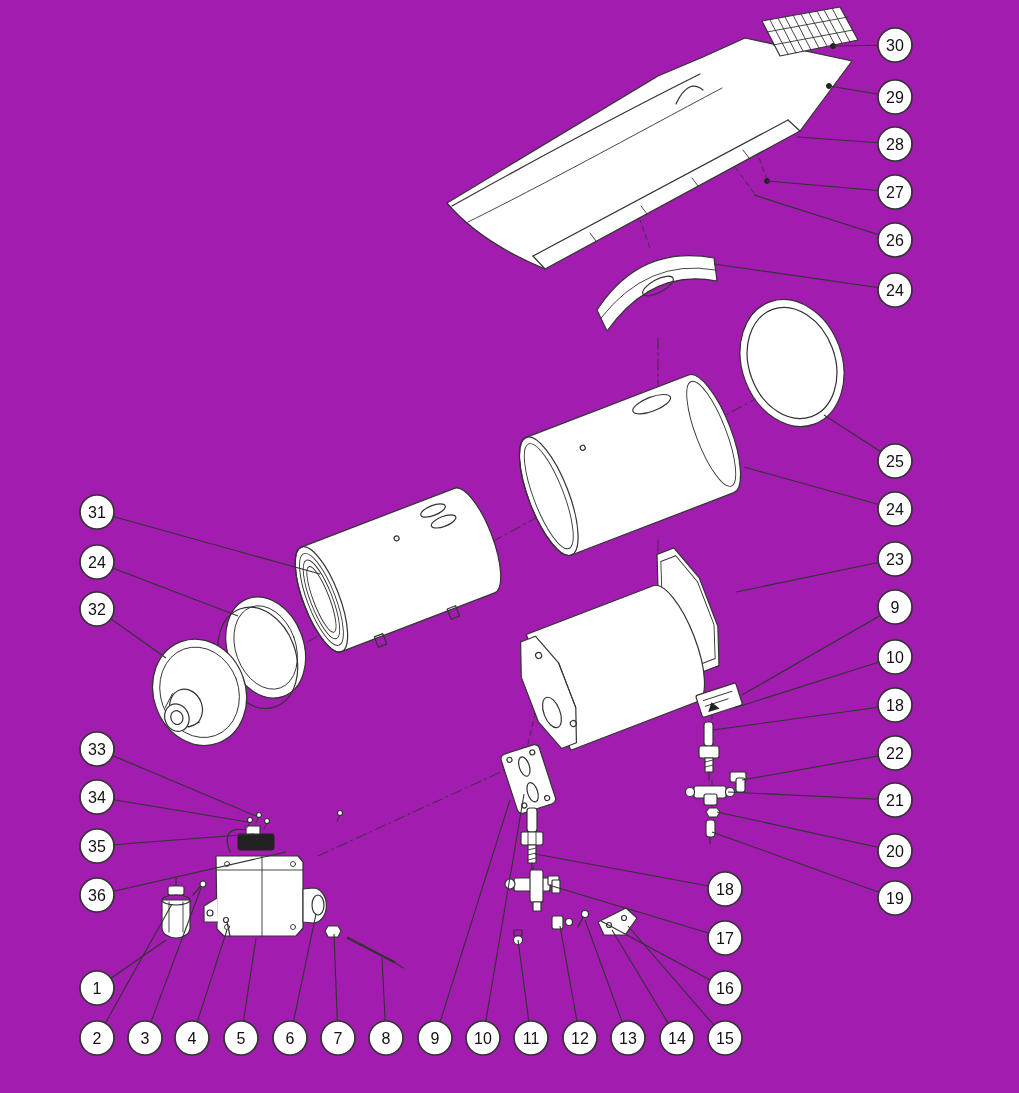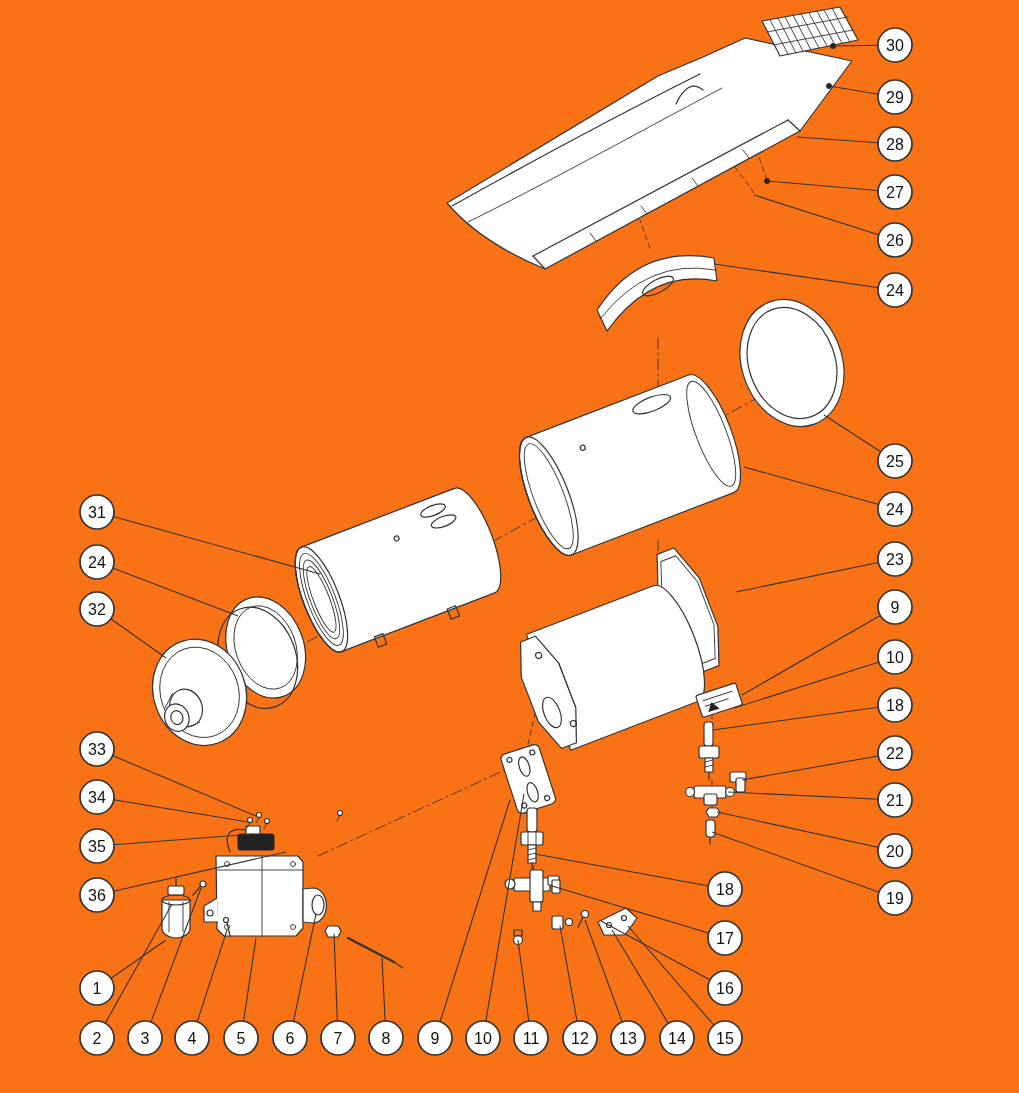--- a/index.html
+++ b/index.html
@@ -1,16 +1,16 @@
 <!DOCTYPE html>
 <html><head>
 <meta charset="utf-8">
 <style>
   html,body{margin:0;padding:0;background:#ffffff;}
-  .stage{position:relative;width:1019px;height:1093px;background:#f97316;overflow:hidden;
+  .stage{position:relative;width:1019px;height:1093px;background:#a21caf;overflow:hidden;
          font-family:"Liberation Sans",sans-serif;}
   svg{position:absolute;left:0;top:0;}
   .ln{fill:none;stroke:#333;stroke-width:1.2;stroke-linejoin:round;stroke-linecap:round;}
   .lnw{fill:#fff;stroke:#333;stroke-width:1.2;stroke-linejoin:round;}
   .thin{stroke-width:0.9;}
   .dash{stroke-dasharray:5 4;}
   .dashdot{stroke-dasharray:11 4 2 4;}
   .leader{stroke:#333;stroke-width:1.1;fill:none;}
   .balloon{fill:#fff;stroke:#333;stroke-width:1.7;}
   .balloon-label{font-family:"Liberation Sans",sans-serif;font-size:16px;fill:#111;

